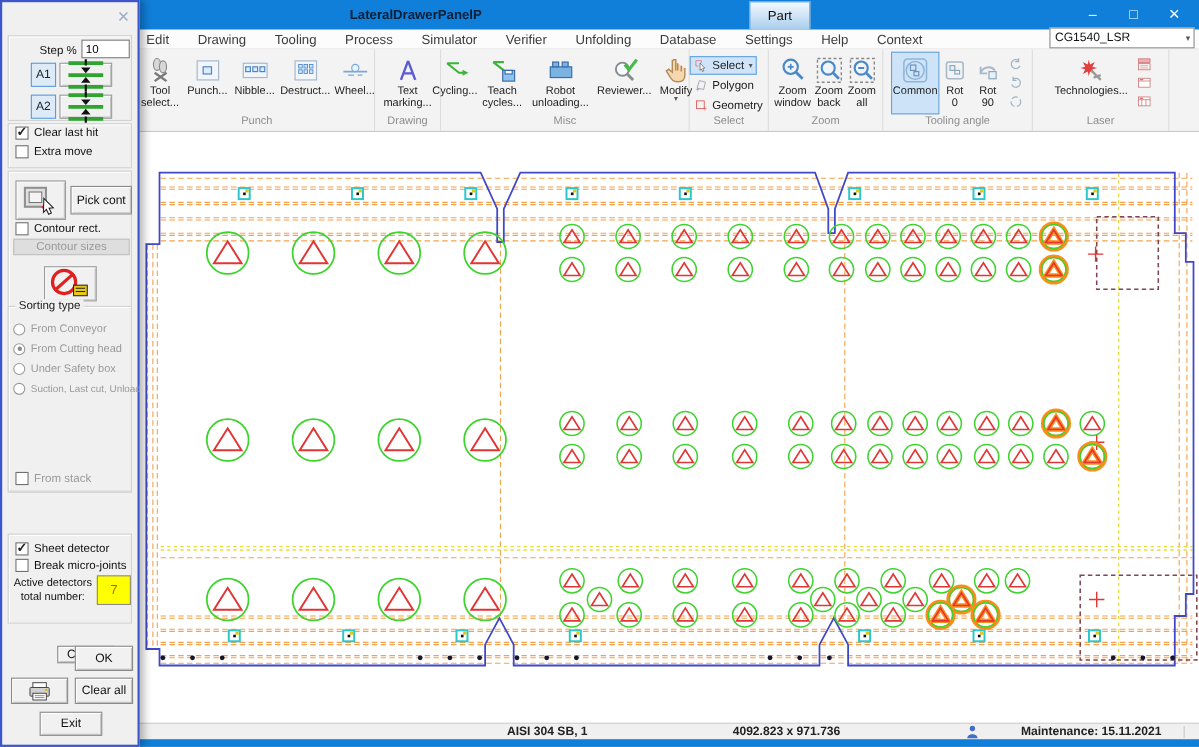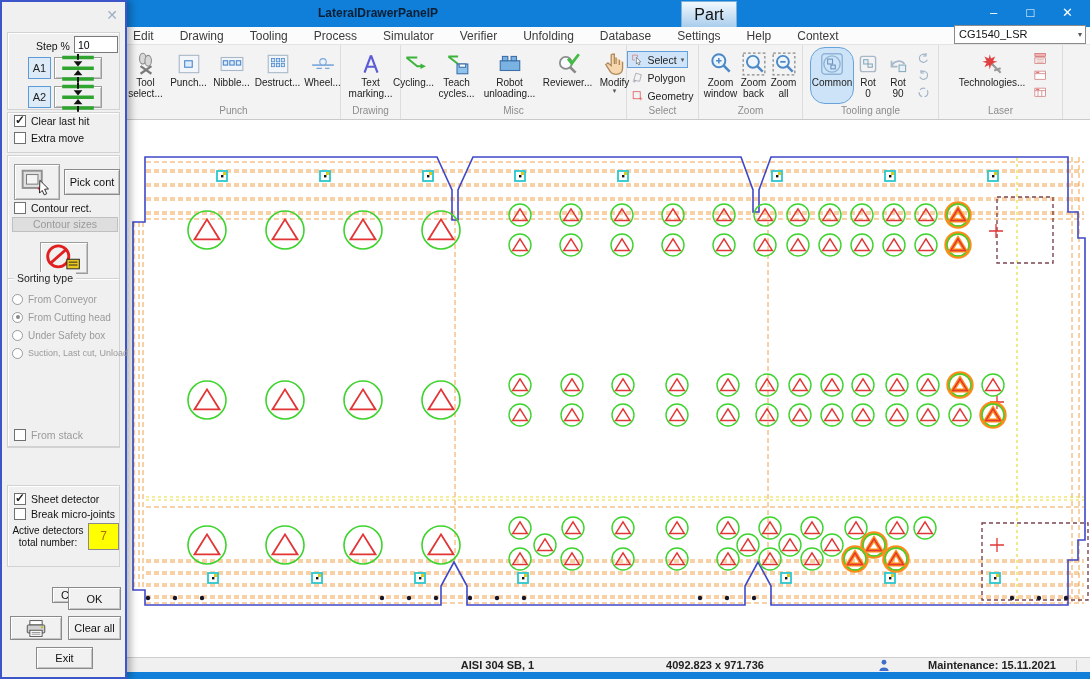--- a/index.html
+++ b/index.html
@@ -6,21 +6,21 @@
   html,body { width:1090px; height:679px; overflow:hidden; }
   body { font-family:"Liberation Sans", sans-serif; background:#fff; }
   .app { position:relative; width:1090px; height:679px; background:#fff; overflow:hidden; }
 
   
   .titlebar { position:absolute; left:0; top:0; width:1090px; height:27px; background:#0f7fd9; }
   .win-title { position:absolute; left:298px; top:6px; width:160px; text-align:center;
                font-size:12px; font-weight:700; color:#0b1e33; }
   .part-tab { position:absolute; left:681px; top:1px; width:56px; height:26px; z-index:2;
               background:linear-gradient(#f2f9fe, #a9cdec); border:1px solid #7fb0d8; border-bottom:none;
-              text-align:center; line-height:25px; font-size:16px; color:#111; }
+              text-align:center; line-height:25px; font-size:12px; color:#111; }
   .win-controls { position:absolute; right:4px; top:0; height:27px; display:flex; }
   .wc { width:37px; height:27px; color:#fff; text-align:center; line-height:25px; font-size:13px; }
 
   
   .menubar { position:absolute; left:0; top:27px; width:1090px; height:18px; background:#fcfcfc;
              border-bottom:1px solid #e4e4e4; }
   .menu-items { position:absolute; left:120px; top:0; height:18px; display:flex; align-items:center; }
   .menu-item { font-size:12px; color:#3c3c3c; padding:0 13px; white-space:nowrap; }
   .machine-combo { position:absolute; left:954px; top:25px; width:132px; height:19px; z-index:3;
                    background:#fff; border:1px solid #8a8a8a; font-size:11px; line-height:17px;
@@ -367,21 +367,21 @@
               </svg>
             </span>
             <div class="l">Zoom</div>
             <div class="l">all</div>
           </div>
         </div>
         <div class="rib-glabel">Zoom</div>
       </div>
       <div class="rib-group" style="width: 136px;">
         <div class="rib-btns">
-          <div class="rib-btn active" style="width: 44px; border-radius: 15px;">
+          <div class="rib-btn active" style="width: 44px;">
             <span class="ric">
               <svg viewBox="0 0 24 24">
                 <rect x="2.5" y="2.5" width="19" height="19" rx="3" fill="none" stroke="#90b4d8" stroke-width="1.3"></rect>
                 <circle cx="12" cy="12" r="7.5" fill="none" stroke="#90b4d8" stroke-width="1.3"></circle>
                 <rect x="8" y="7.5" width="4.5" height="4.5" fill="#cfe4f8" stroke="#6a93bd"></rect>
                 <rect x="11" y="13" width="4" height="3.5" fill="none" stroke="#6a93bd"></rect>
               </svg>
             </span>
             <div class="l">Common</div>
           </div>

